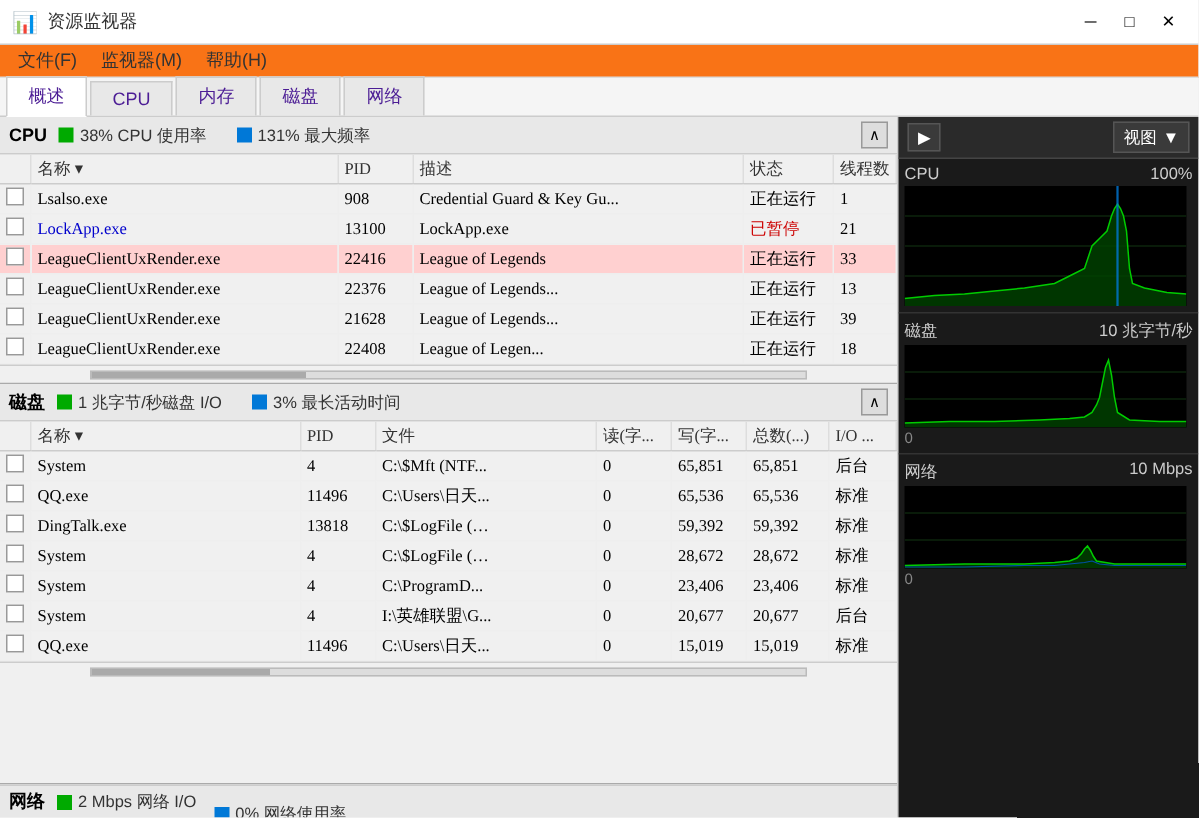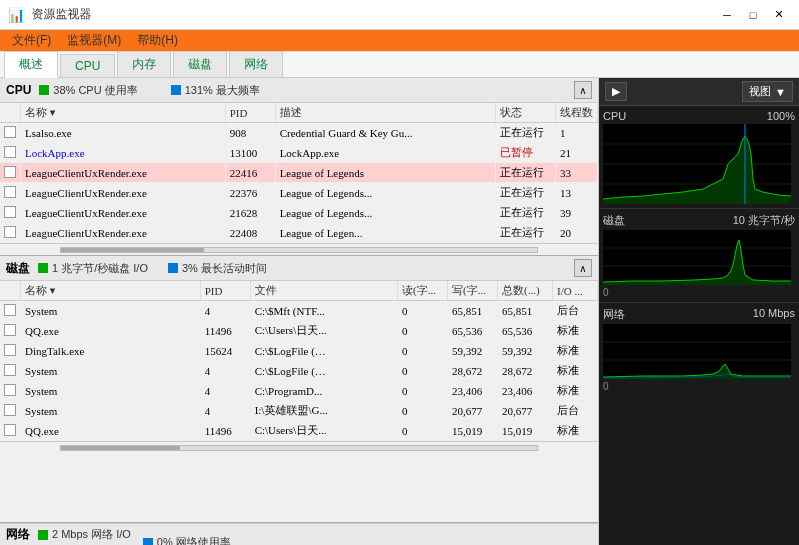--- a/index.html
+++ b/index.html
@@ -72,21 +72,21 @@
       padding: 0 4px;
       border-bottom: 1px solid #ccc;
     }
     .tab {
       padding: 4px 14px;
       font-size: 12px;
       cursor: pointer;
       border: 1px solid #ccc;
       border-bottom: none;
       background: #e8e8e8;
-      color: #15803d;
+      color: #4c1d95;
       margin-right: 2px;
     }
     .tab.active {
       background: #fff;
       border-bottom: 1px solid #fff;
       margin-bottom: -1px;
     }
 
     
     .main-layout {
@@ -333,21 +333,21 @@
   <div class="left-panel">
 
     <div class="section" style="flex: 0 0 auto;">
       <div class="section-header">
         <div class="section-header-left">
           <span class="section-label">CPU</span>
           <span class="section-stat">
             <span class="stat-indicator"></span>
             <span>38% CPU 使用率</span>
           </span>
-          <span class="section-stat" style="margin-left:25px;">
+          <span class="section-stat" style="margin-left:12px;">
             <span class="stat-indicator blue"></span>
             <span>131% 最大频率</span>
           </span>
         </div>
         <div class="section-toggle">∧</div>
       </div>
       <div class="scrollable-section">
         <table class="data-table">
           <thead>
             <tr>
@@ -399,21 +399,21 @@
     <td class="col-desc">League of Legends...</td>
     <td class="col-status" style="color:#000">正在运行</td>
     <td class="col-threads">39</td>
   </tr>
               <tr>
     <td class="checkbox-cell"><span class="checkbox-fake"></span></td>
     <td class="col-name" style="color:#000">LeagueClientUxRender.exe</td>
     <td class="col-pid">22408</td>
     <td class="col-desc">League of Legen...</td>
     <td class="col-status" style="color:#000">正在运行</td>
-    <td class="col-threads">20</td>
+    <td class="col-threads">18</td>
   </tr>
             </tbody>
         </table>
       </div>
       <div style="background:#f0f0f0; height:12px; border-top:1px solid #ccc; display:flex; align-items:center; justify-content:center;">
         <div style="width:80%; height:6px; background:#ddd; border:1px solid #bbb; display:flex;">
           <div style="width:30%; height:100%; background:#aaa;"></div>
         </div>
       </div>
     </div>
@@ -464,21 +464,21 @@
     <td class="col-pid">11496</td>
     <td class="col-file">C:\Users\日天...</td>
     <td class="col-read">0</td>
     <td class="col-write">65,536</td>
     <td class="col-total">65,536</td>
     <td class="col-io">标准</td>
   </tr>
               <tr>
     <td class="checkbox-cell"><span class="checkbox-fake"></span></td>
     <td class="col-name">DingTalk.exe</td>
-    <td class="col-pid">15624</td>
+    <td class="col-pid">13818</td>
     <td class="col-file">C:\$LogFile (…</td>
     <td class="col-read">0</td>
     <td class="col-write">59,392</td>
     <td class="col-total">59,392</td>
     <td class="col-io">标准</td>
   </tr>
               <tr>
     <td class="checkbox-cell"><span class="checkbox-fake"></span></td>
     <td class="col-name">System</td>
     <td class="col-pid">4</td>

